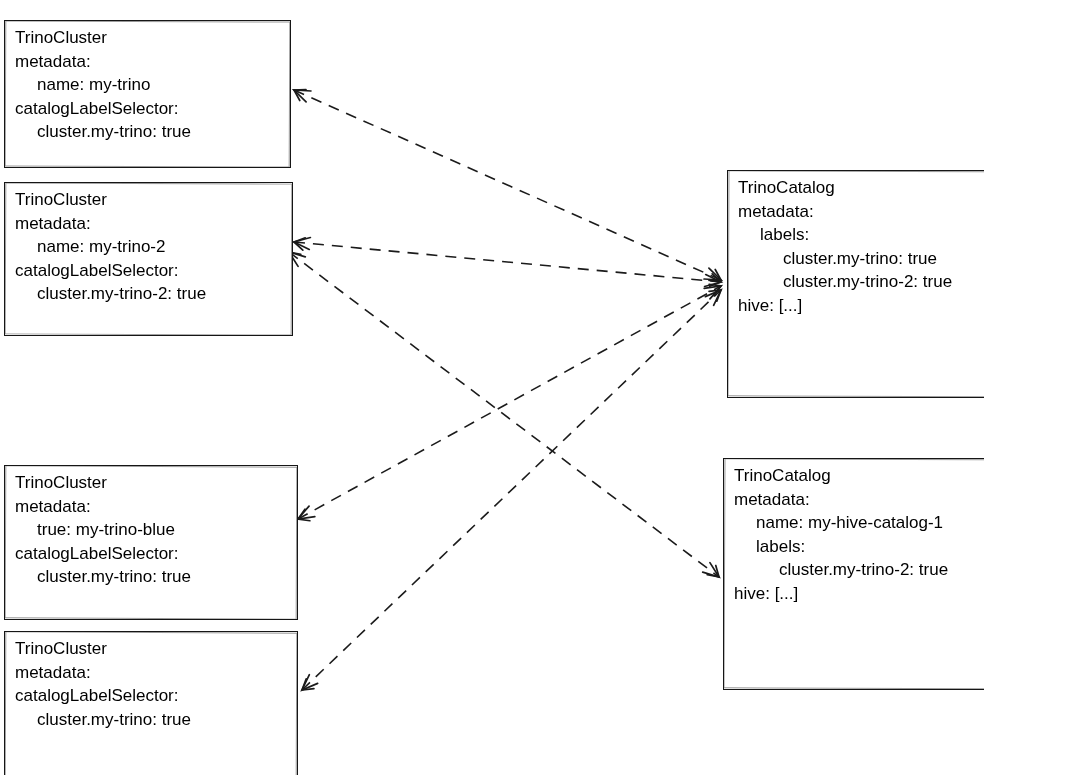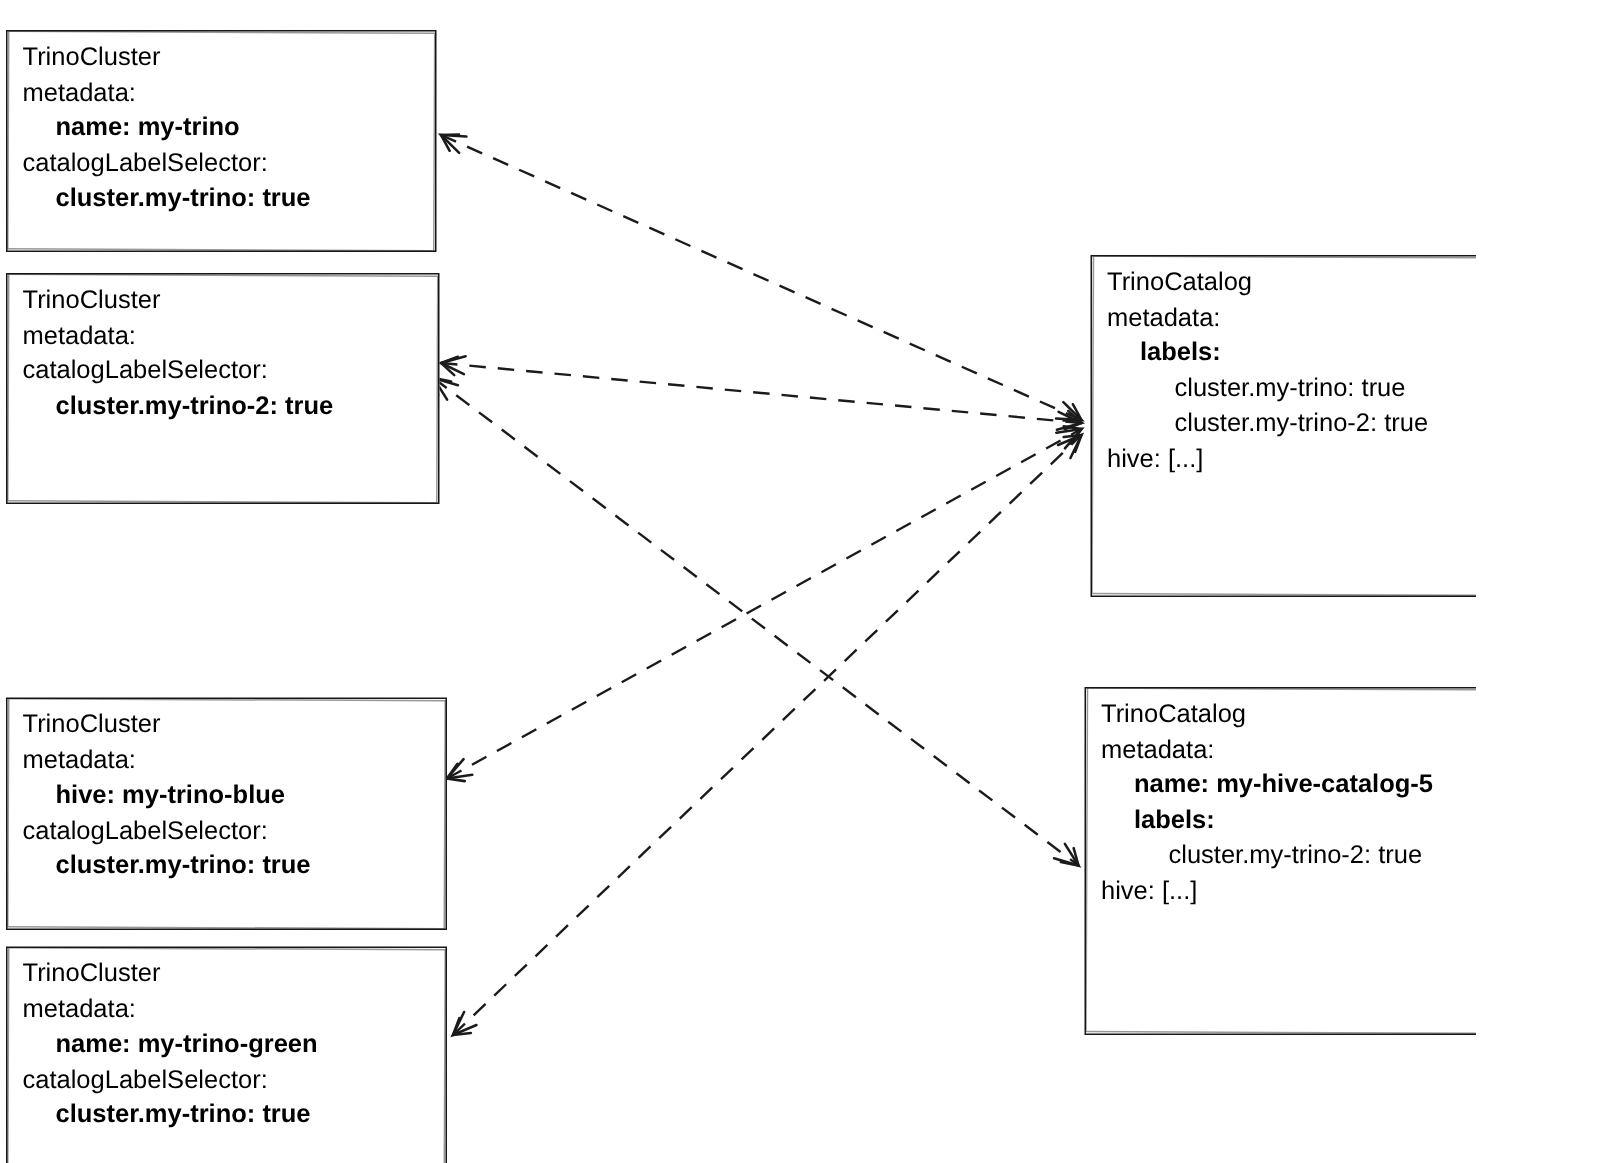--- a/index.html
+++ b/index.html
@@ -28,21 +28,21 @@
   
   .node::after{
     content:"";
     position:absolute;
     inset:0px;
     border:1px solid rgba(25,25,25,0.45);
     transform:rotate(0.25deg);
     pointer-events:none;
   }
   .ln{white-space:pre;}
-  .ind1{padding-left:22px;font-weight:bold;}
+  .ind1{padding-left:22px;}
   .ind2{padding-left:45px;}
   
   .pos-cluster1{left:4px;  top:7px;   width:287px;height:148px;}
   .pos-cluster2{left:4px;  top:169px; width:289px;height:154px;}
   .pos-cluster3{left:4px;  top:452px; width:294px;height:155px;}
   .pos-cluster4{left:4px;  top:618px; width:294px;height:153px;}
   .pos-catalog1{left:727px;top:157px; width:352px;height:228px;}
   .pos-catalog2{left:723px;top:445px; width:356px;height:232px;}
 </style>
 </head>
@@ -92,51 +92,51 @@
     <div class="ln">TrinoCluster</div>
     <div class="ln">metadata:</div>
     <div class="ln ind1">name: my-trino</div>
     <div class="ln">catalogLabelSelector:</div>
     <div class="ln ind1">cluster.my-trino: true</div>
   </div>
 
   <div class="node pos-cluster2">
     <div class="ln">TrinoCluster</div>
     <div class="ln">metadata:</div>
+    <div class="ln ind1">name: my-trino-2</div>
     <div class="ln">catalogLabelSelector:</div>
     <div class="ln ind1">cluster.my-trino-2: true</div>
   </div>
 
   <div class="node pos-cluster3">
     <div class="ln">TrinoCluster</div>
     <div class="ln">metadata:</div>
-    <div class="ln ind1">hive: my-trino-blue</div>
+    <div class="ln ind1">true: my-trino-blue</div>
     <div class="ln">catalogLabelSelector:</div>
     <div class="ln ind1">cluster.my-trino: true</div>
   </div>
 
   <div class="node pos-cluster4">
     <div class="ln">TrinoCluster</div>
     <div class="ln">metadata:</div>
-    <div class="ln ind1">name: my-trino-green</div>
     <div class="ln">catalogLabelSelector:</div>
     <div class="ln ind1">cluster.my-trino: true</div>
   </div>
 
   <div class="node pos-catalog1">
     <div class="ln">TrinoCatalog</div>
     <div class="ln">metadata:</div>
     <div class="ln ind1">labels:</div>
     <div class="ln ind2">cluster.my-trino: true</div>
     <div class="ln ind2">cluster.my-trino-2: true</div>
     <div class="ln">hive: [...]</div>
   </div>
 
   <div class="node pos-catalog2">
     <div class="ln">TrinoCatalog</div>
     <div class="ln">metadata:</div>
-    <div class="ln ind1">name: my-hive-catalog-5</div>
+    <div class="ln ind1">name: my-hive-catalog-1</div>
     <div class="ln ind1">labels:</div>
     <div class="ln ind2">cluster.my-trino-2: true</div>
     <div class="ln">hive: [...]</div>
   </div>
 
 </div>
 
 </body></html>

